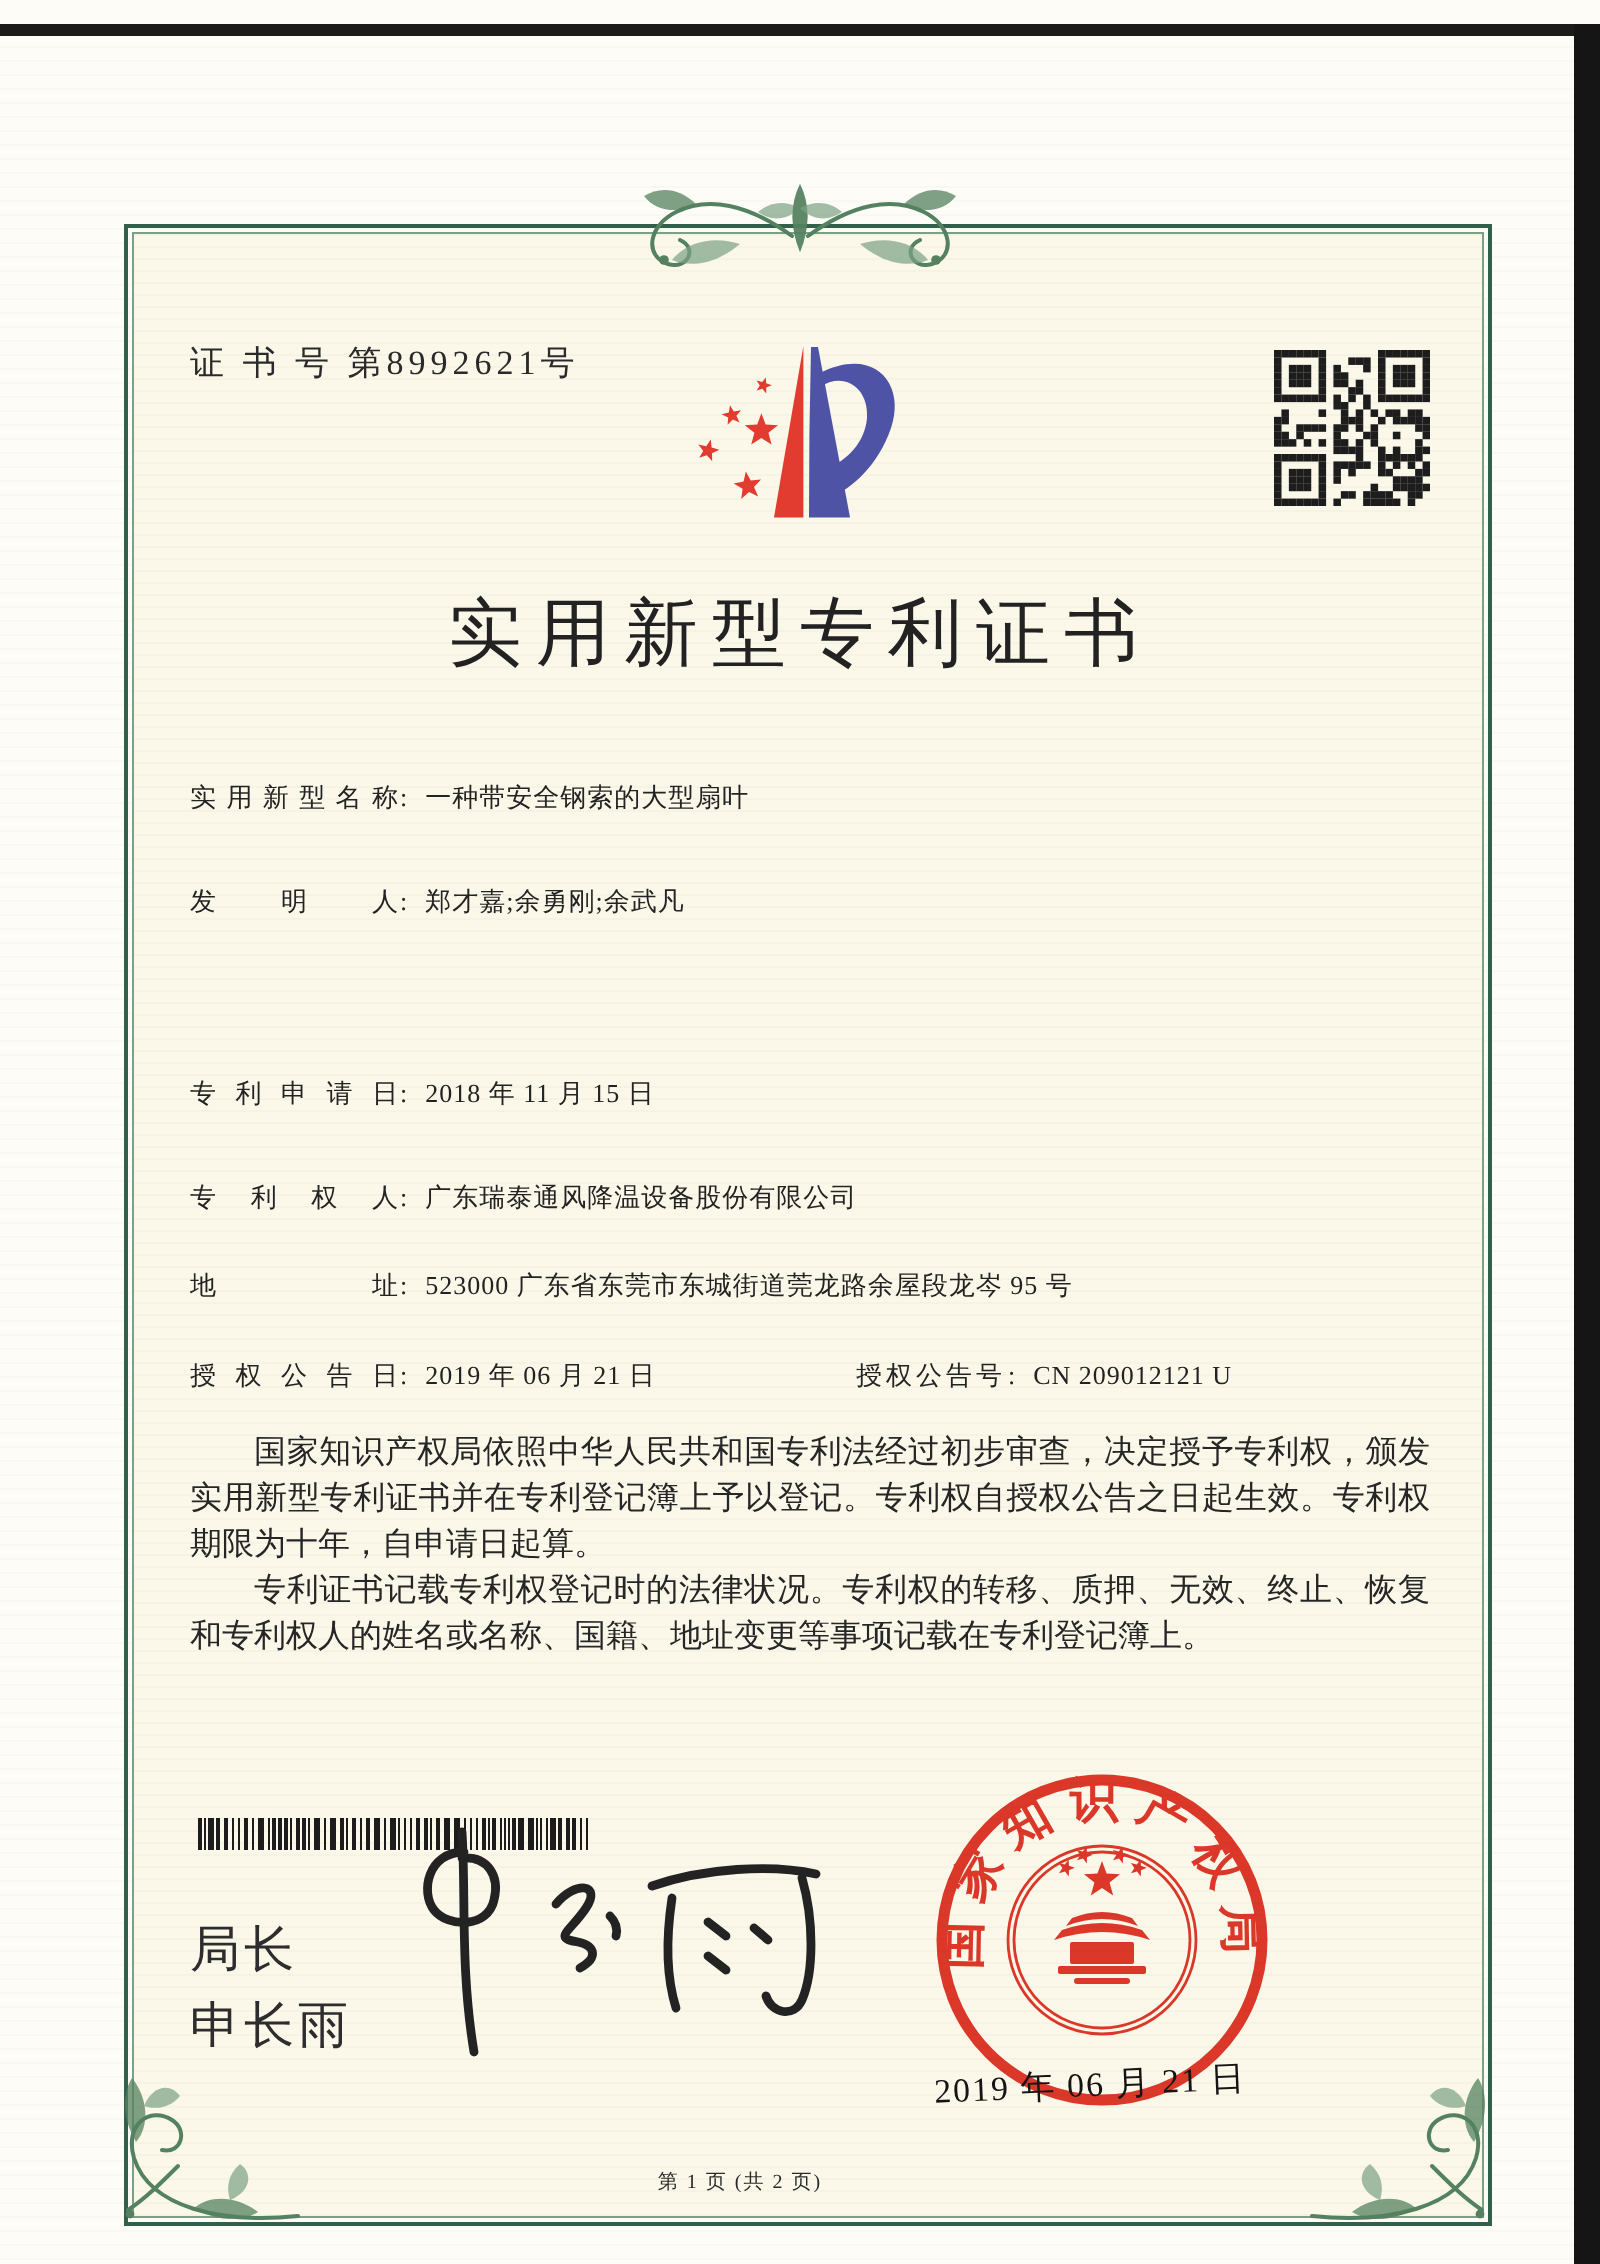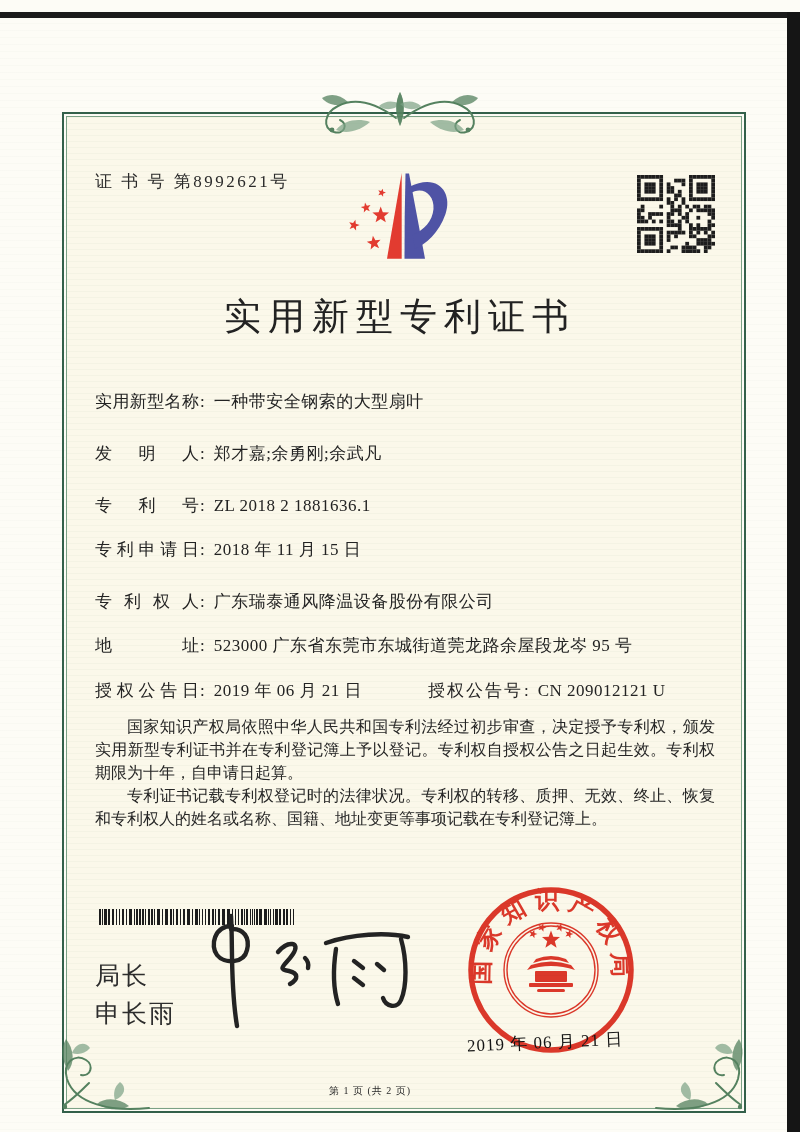--- a/index.html
+++ b/index.html
@@ -17,21 +17,21 @@
 
   
   .frame{position:absolute;left:62px;top:100px;width:684px;height:1001px;border:2.5px solid var(--green-dark)}
   .frame-inner{position:absolute;inset:2px;border:1px solid var(--green-lite);background:
       repeating-linear-gradient(0deg, rgba(120,150,120,0.05) 0 1px, transparent 1px 6px), var(--cream)}
 
   .cert-no{position:absolute;left:95px;top:158px;font-size:17px;letter-spacing:2.5px;color:#2a2a2a}
   .title{position:absolute;left:0;top:280px;width:800px;text-align:center;font-size:37px;font-weight:400;
          letter-spacing:7px;color:#222}
 
-  .row{position:absolute;left:95px;white-space:nowrap;font-size:17px;color:#232323}
+  .row{position:absolute;left:95px;white-space:nowrap;font-size:13px;color:#232323}
   .flabel{display:inline-block;width:104px;text-align:justify;text-align-last:justify;vertical-align:baseline}
   .colon{display:inline-block;margin:0 9px 0 1px}
   .val{letter-spacing:0.5px}
   .grant2{position:absolute;left:333px;top:0;white-space:nowrap}
   .grant2 .flabel2{letter-spacing:2px;margin-right:0}
 
   .paras{position:absolute;left:95px;top:703px;width:620px;font-size:16px;line-height:23px;text-align:justify;color:#262626}
   .paras p{text-indent:2em;margin:0}
 
   .barcode{position:absolute;left:99px;top:897px;width:198px;height:16px}
@@ -342,23 +342,20 @@
     </svg>
 
   <div class="title">实用新型专利证书</div>
 
   <div class="row" style="top:378px">
     <span class="flabel">实用新型名称</span><span class="colon">:</span><span class="val">一种带安全钢索的大型扇叶</span>
   </div>
   <div class="row" style="top:430px">
     <span class="flabel">发明人</span><span class="colon">:</span><span class="val">郑才嘉;余勇刚;余武凡</span>
   </div>
-  <div class="row" style="top:482px">
-    <span class="flabel">专利号</span><span class="colon">:</span><span class="val">ZL 2018 2 1881636.1</span>
-  </div>
   <div class="row" style="top:526px">
     <span class="flabel">专利申请日</span><span class="colon">:</span><span class="val">2018 年 11 月 15 日</span>
   </div>
   <div class="row" style="top:578px">
     <span class="flabel">专利权人</span><span class="colon">:</span><span class="val">广东瑞泰通风降温设备股份有限公司</span>
   </div>
   <div class="row" style="top:622px">
     <span class="flabel">地址</span><span class="colon">:</span><span class="val">523000 广东省东莞市东城街道莞龙路余屋段龙岑 95 号</span>
   </div>
   <div class="row" style="top:667px;width:620px">

